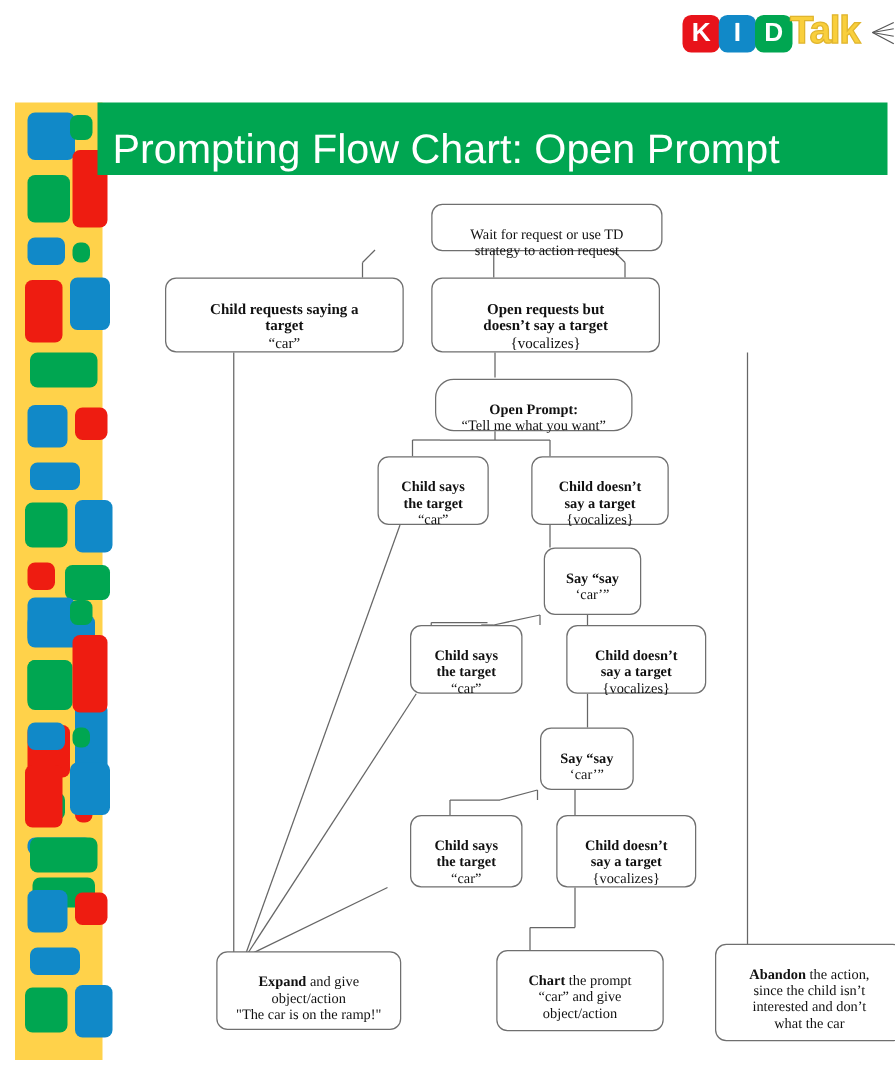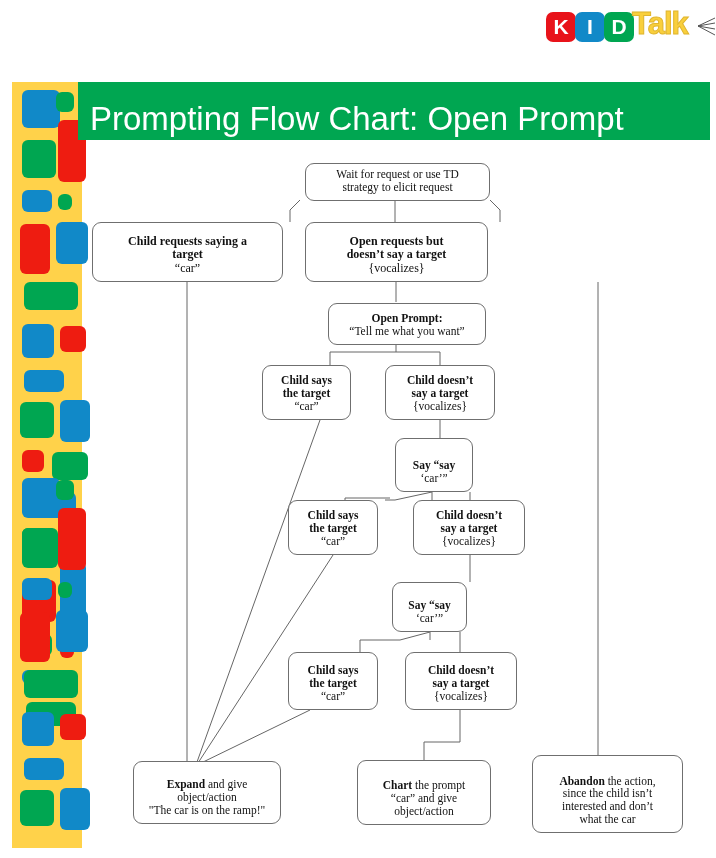--- a/index.html
+++ b/index.html
@@ -61,26 +61,27 @@
     pointer-events:none;
   }
   #boxes{position:absolute; left:0; top:0; width:716px; height:858px;}
   .node{
     position:absolute;
     border:1px solid #6f6f6f;
     border-radius:9px;
     background:#ffffff;
     box-sizing:border-box;
     display:flex; flex-direction:column;
-    align-items:center; justify-content:flex-end;
+    align-items:center; justify-content:space-between;
     text-align:center;
     color:#111111;
     font-family:"Liberation Serif", serif;
     line-height:1.12;
-    padding:6px 4px;
+    padding:18px 4px;
+    margin-left:40px;
   }
   .ln-b{font-weight:bold;}
   .ln-r{font-weight:normal;}
   .s12{font-size:12px;}
   .s11p{font-size:11.5px;}
 </style>
 </head>
 <body>
 
 <div id="logo">
@@ -190,33 +191,33 @@
 
     <line x1="460" y1="710" x2="460" y2="742"></line>
     <line x1="424" y1="742" x2="460" y2="742"></line>
     <line x1="424" y1="742" x2="424" y2="760"></line>
   </g>
 </svg>
 
 <div id="boxes">
     <div class="node s11p" style="left: 305px; top: 163px; width: 185px; height: 38px;">
       <div class="ln-r">Wait for request or use TD</div>
-      <div class="ln-r">strategy to elicit request</div>
+      <div class="ln-r">strategy to action request</div>
     </div>
     <div class="node s12" style="left: 92px; top: 222px; width: 191px; height: 60px;">
       <div class="ln-b">Child requests saying a</div>
       <div class="ln-b">target</div>
       <div class="ln-r">“car”</div>
     </div>
     <div class="node s12" style="left: 305px; top: 222px; width: 183px; height: 60px;">
       <div class="ln-b">Open requests but</div>
       <div class="ln-b">doesn’t say a target</div>
       <div class="ln-r">{vocalizes}</div>
     </div>
-    <div class="node s11p" style="left: 328px; top: 303px; width: 158px; height: 42px;">
+    <div class="node s11p" style="left: 308px; top: 303px; width: 158px; height: 42px; border-radius: 15px;">
       <div class="ln-b">Open Prompt:</div>
       <div class="ln-r">“Tell me what you want”</div>
     </div>
     <div class="node s11p" style="left: 262px; top: 365px; width: 89px; height: 55px;">
       <div class="ln-b">Child says</div>
       <div class="ln-b">the target</div>
       <div class="ln-r">“car”</div>
     </div>
     <div class="node s11p" style="left: 385px; top: 365px; width: 110px; height: 55px;">
       <div class="ln-b">Child doesn’t</div>

